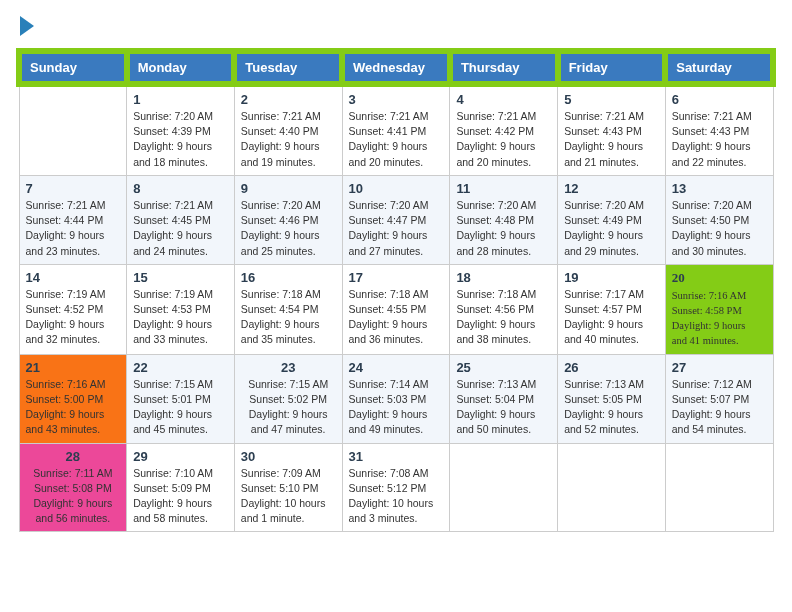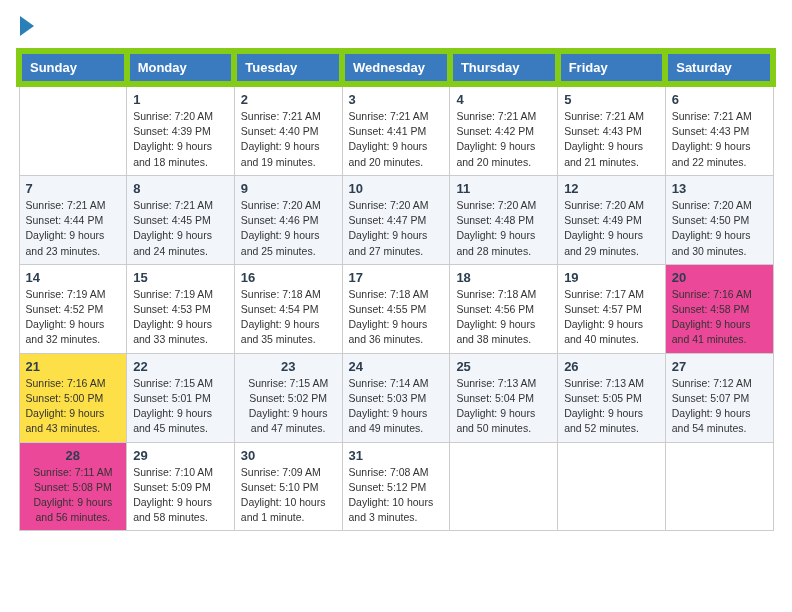--- a/index.html
+++ b/index.html
@@ -266,30 +266,30 @@
 Daylight: 9 hours
 and 38 minutes.</div>
         </td>
         <td style="background-color: rgb(255, 255, 255);">
           <span class="day-number">19</span>
           <div class="day-info" style="white-space: pre-line;">Sunrise: 7:17 AM
 Sunset: 4:57 PM
 Daylight: 9 hours
 and 40 minutes.</div>
         </td>
-        <td style="background-color: #ec4899;">
+        <td style="background-color: #84cc16; font-family: Liberation Serif, serif;">
           <span class="day-number">20</span>
           <div class="day-info" style="white-space: pre-line;">Sunrise: 7:16 AM
 Sunset: 4:58 PM
 Daylight: 9 hours
 and 41 minutes.</div>
         </td>
       </tr>
       <tr>
-        <td style="background-color: #fde047;">
+        <td style="background-color: #f97316;">
           <span class="day-number">21</span>
           <div class="day-info" style="white-space: pre-line;">Sunrise: 7:16 AM
 Sunset: 5:00 PM
 Daylight: 9 hours
 and 43 minutes.</div>
         </td>
         <td style="background-color: rgb(242, 246, 251);">
           <span class="day-number">22</span>
           <div class="day-info" style="white-space: pre-line;">Sunrise: 7:15 AM
 Sunset: 5:01 PM

